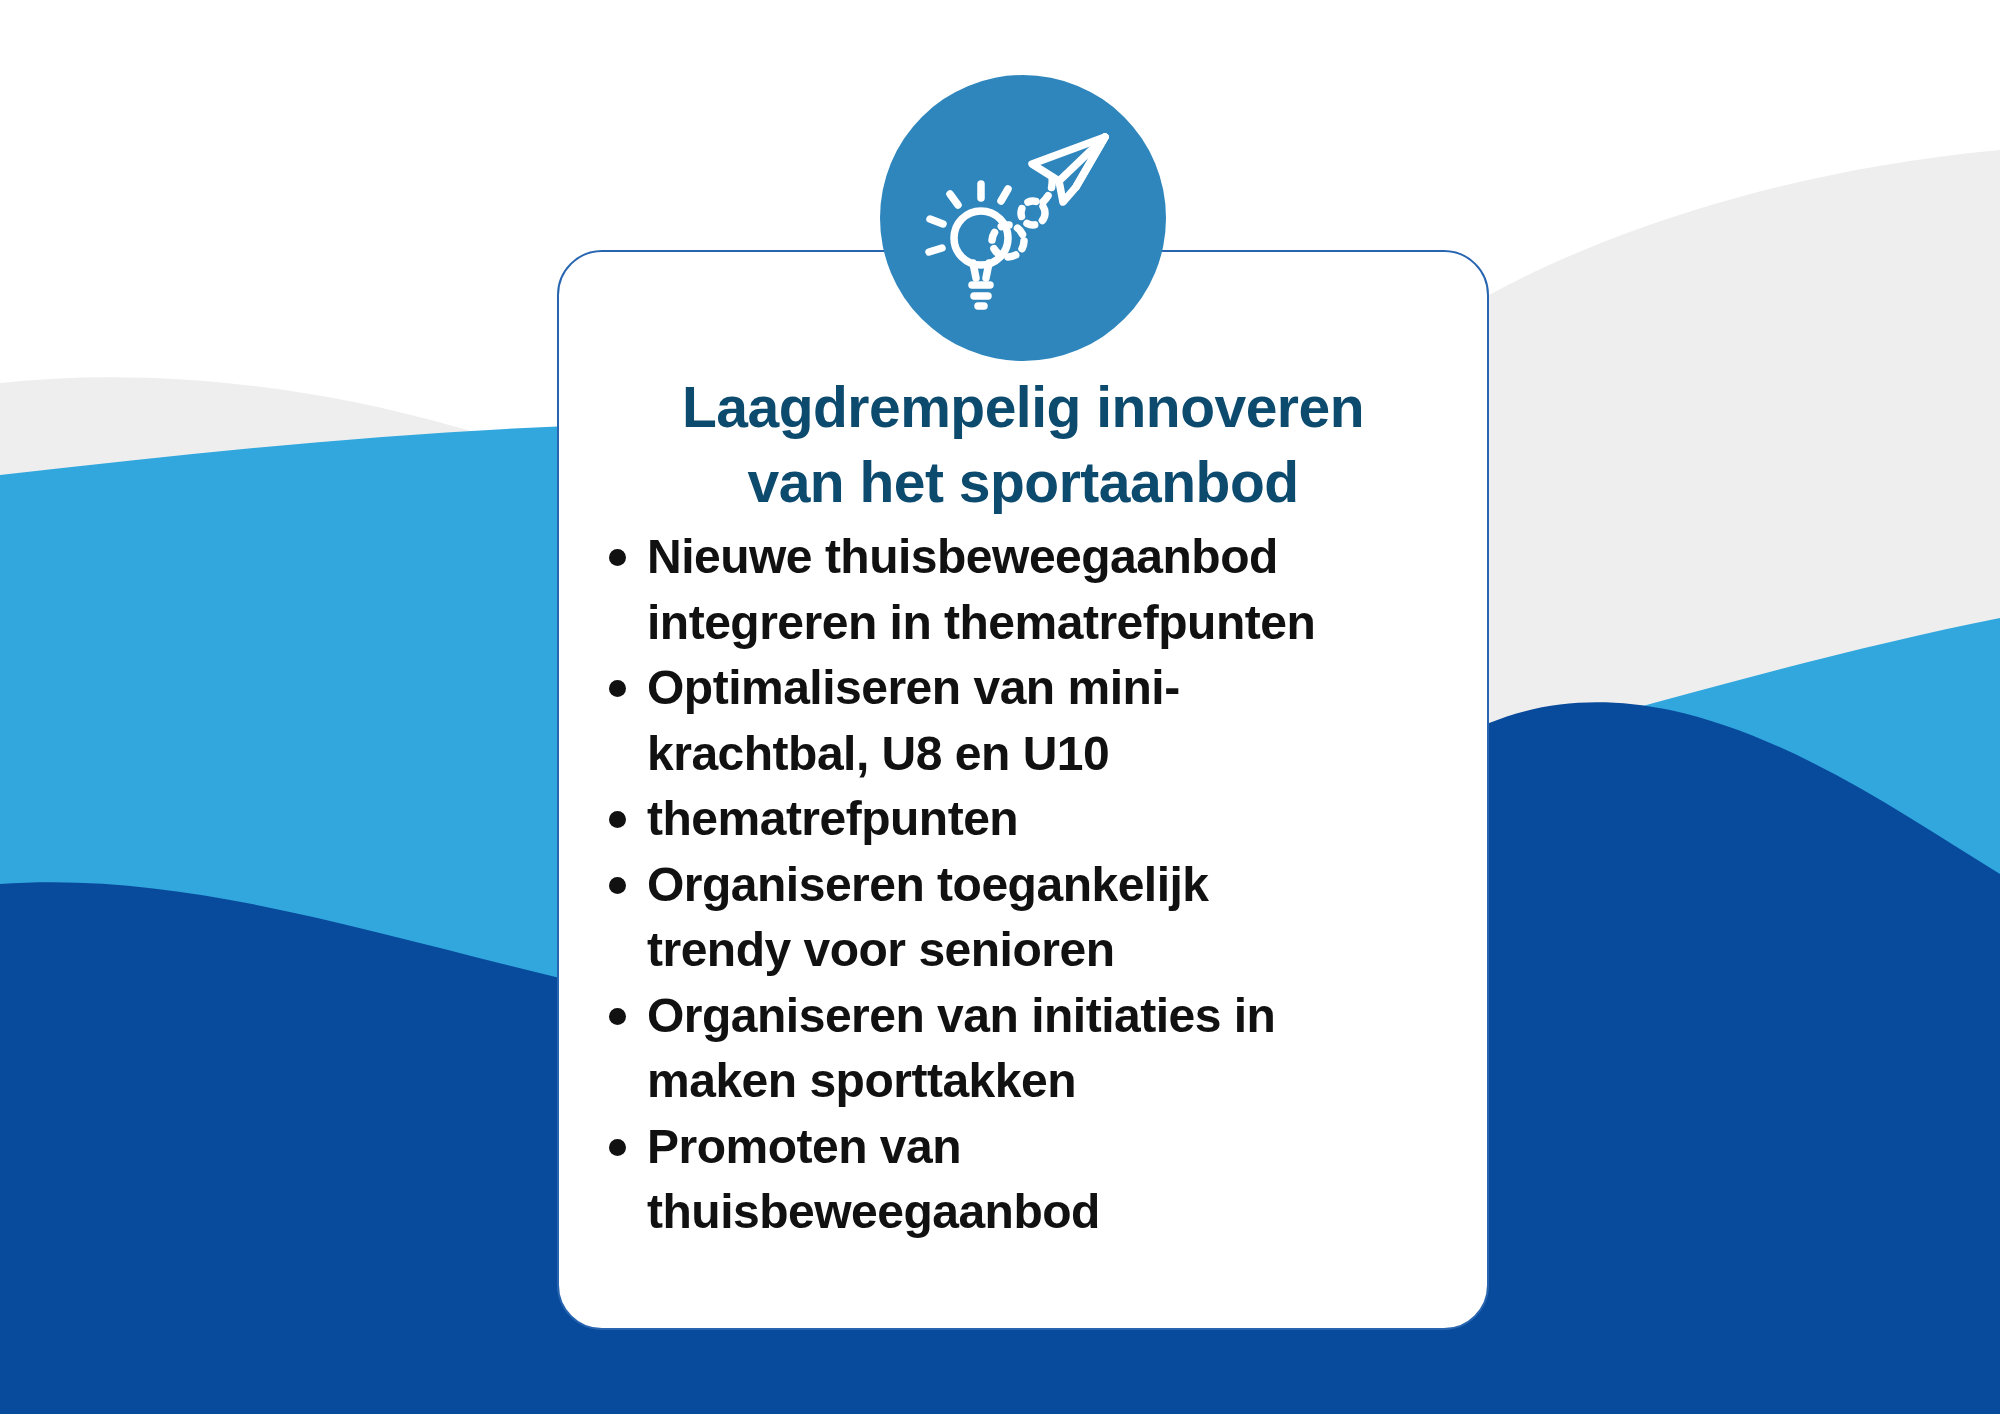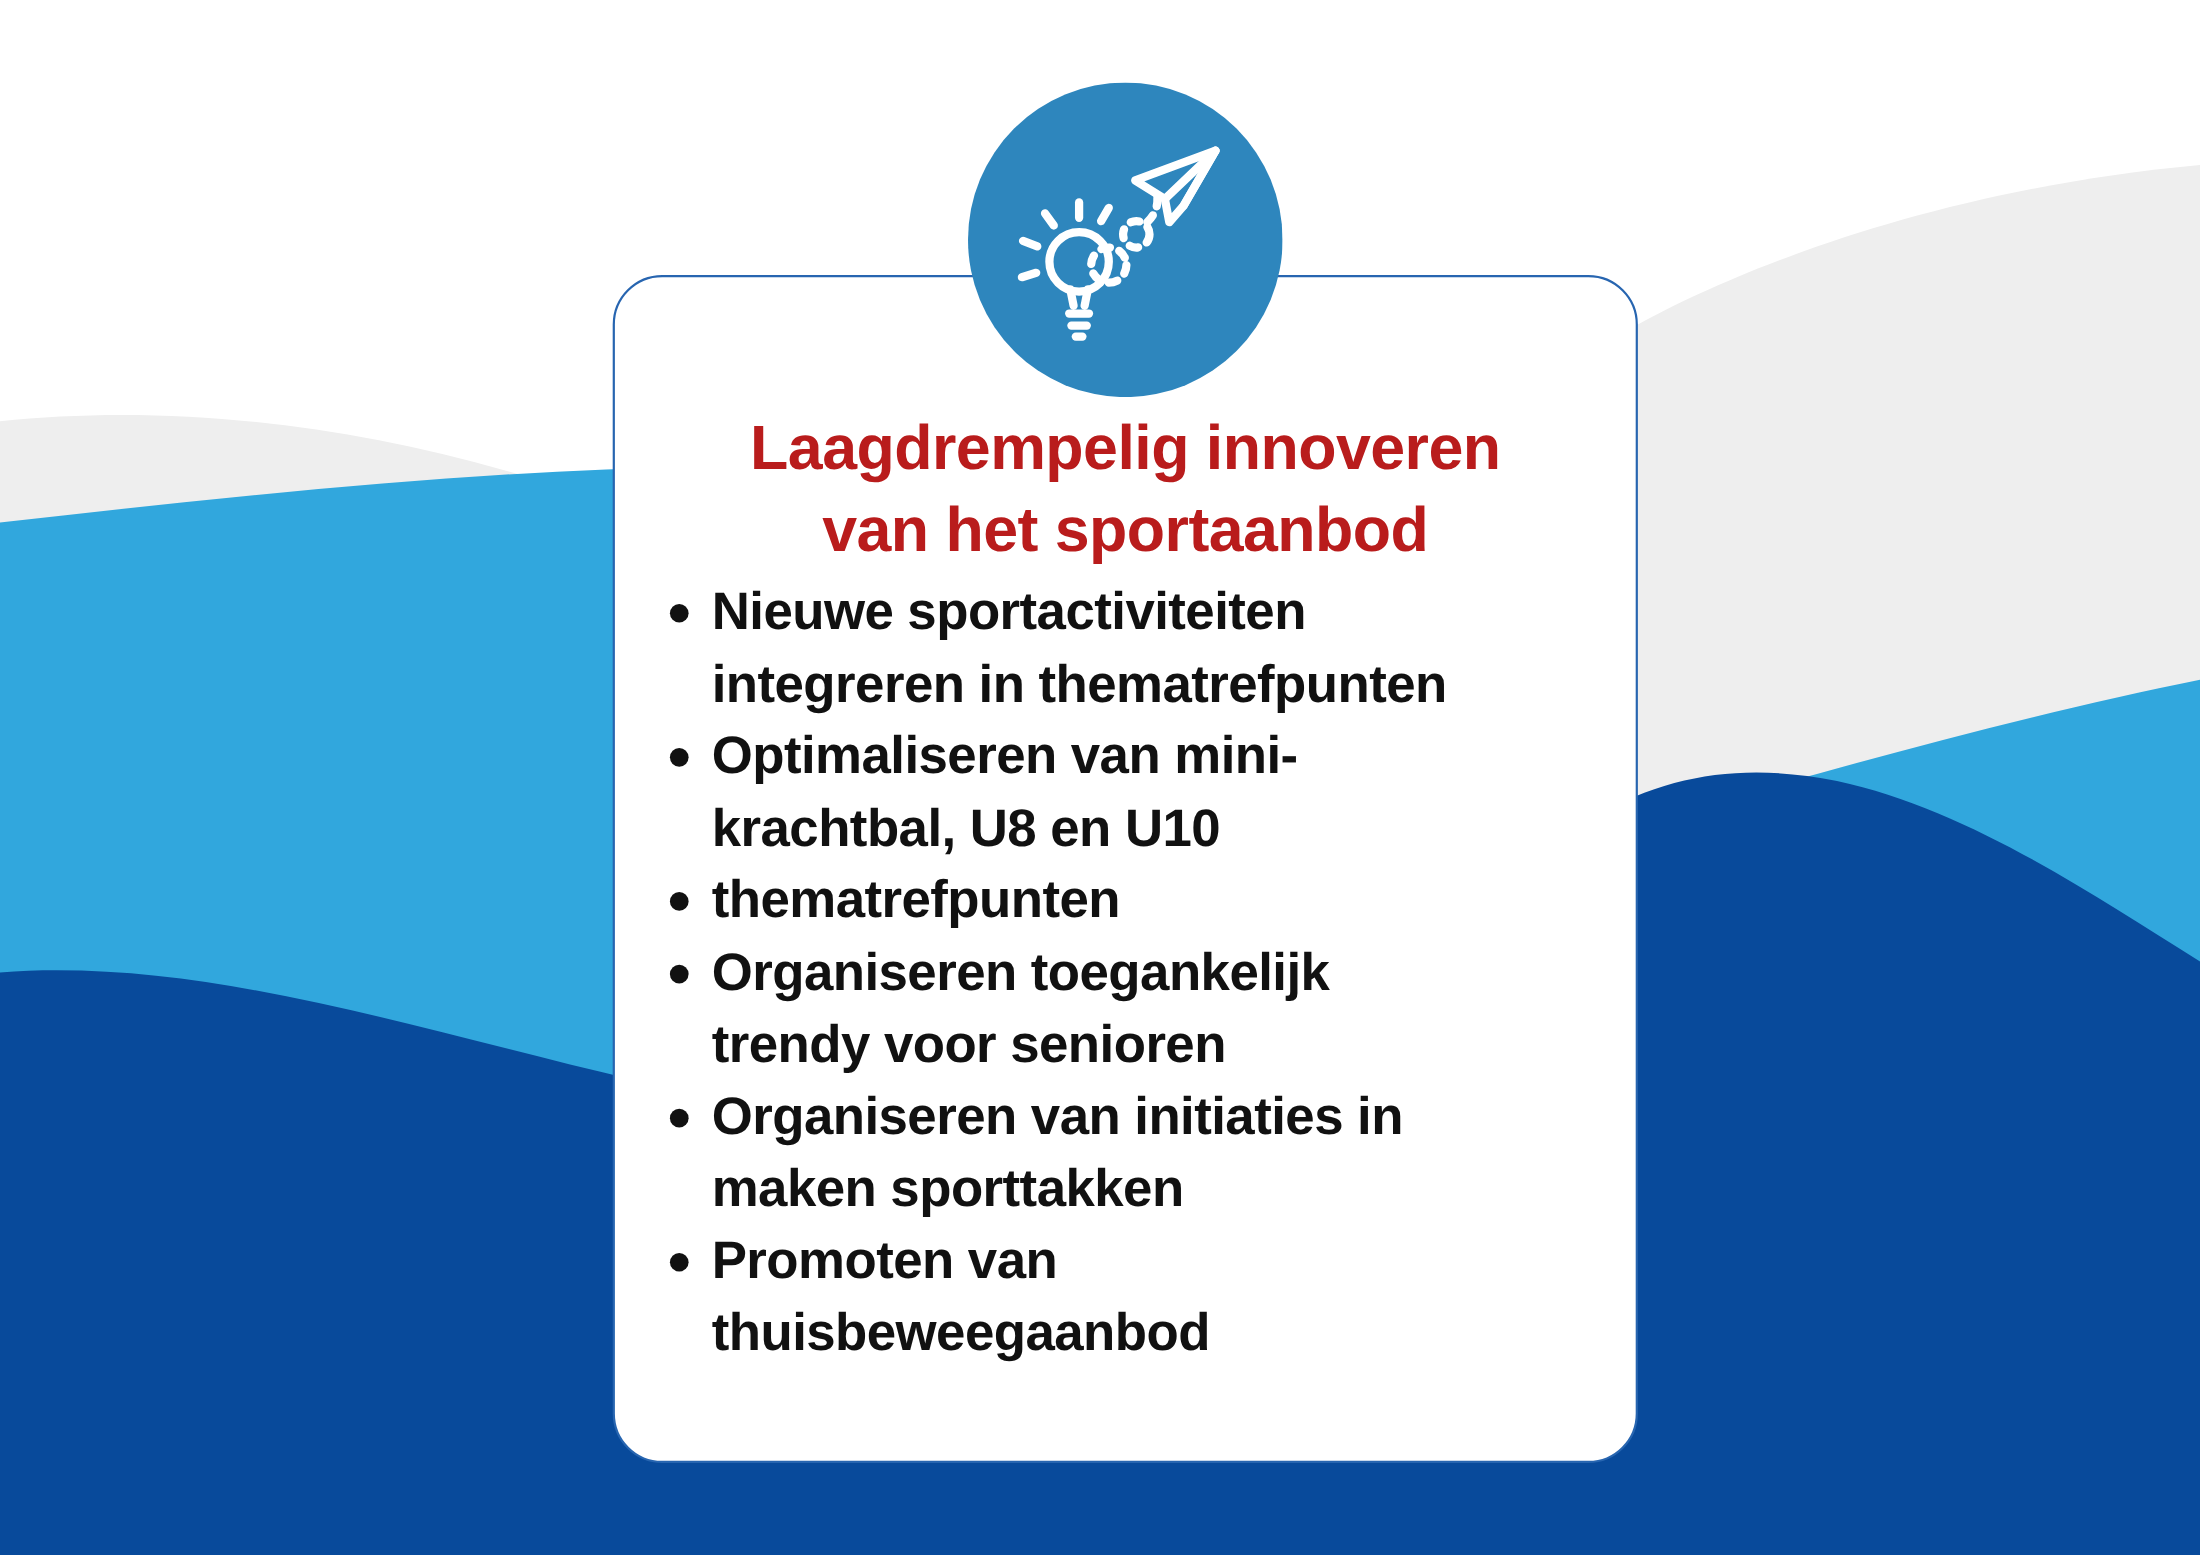--- a/index.html
+++ b/index.html
@@ -30,21 +30,21 @@
   .icon-badge .art{stroke:#ffffff;fill:none;stroke-width:7.5;stroke-linecap:round;stroke-linejoin:round;}
   .card-title{
     position:absolute;
     left:0;top:118px;width:100%;
     margin:0;
     text-align:center;
     font-size:57px;
     font-weight:700;
     letter-spacing:-0.5px;
     line-height:75px;
-    color:#b91c1c;
+    color:#0c4a6e;
   }
   .card-title span{display:block;}
   .bullet-list{
     position:absolute;
     top:272px;left:0;
     margin:0;padding:0;
     list-style:none;
     width:890px;
   }
   .bullet-list li{
@@ -84,21 +84,21 @@
 
   <div class="card">
 
     <h1 class="card-title">
       <span>Laagdrempelig innoveren</span>
       <span>van het sportaanbod</span>
     </h1>
 
     <ul class="bullet-list">
       <li>
-        <span class="ln">Nieuwe sportactiviteiten</span>
+        <span class="ln">Nieuwe thuisbeweegaanbod</span>
         <span class="ln">integreren in thematrefpunten</span>
       </li>
       <li>
         <span class="ln">Optimaliseren van mini-</span>
         <span class="ln">krachtbal, U8 en U10</span>
       </li>
       <li>
         <span class="ln">thematrefpunten</span>
       </li>
       <li>

